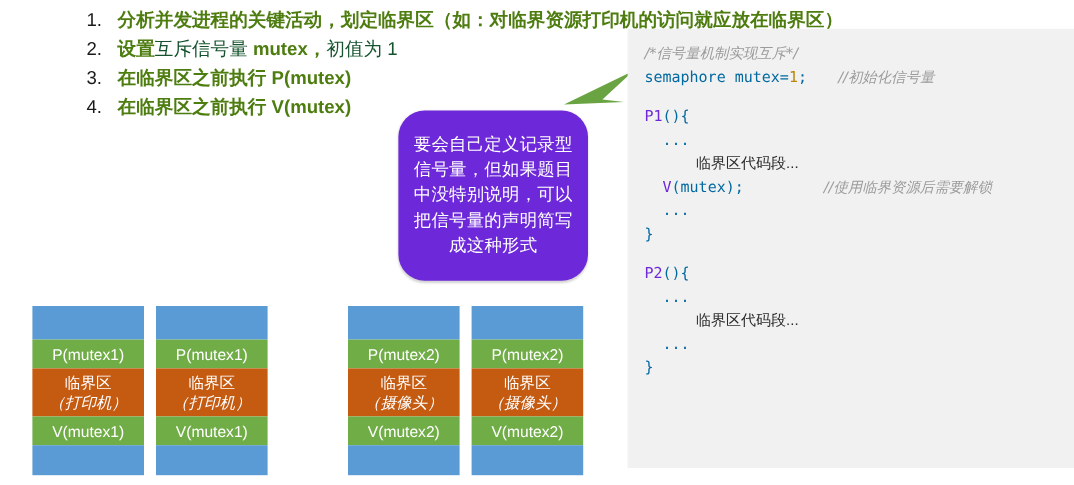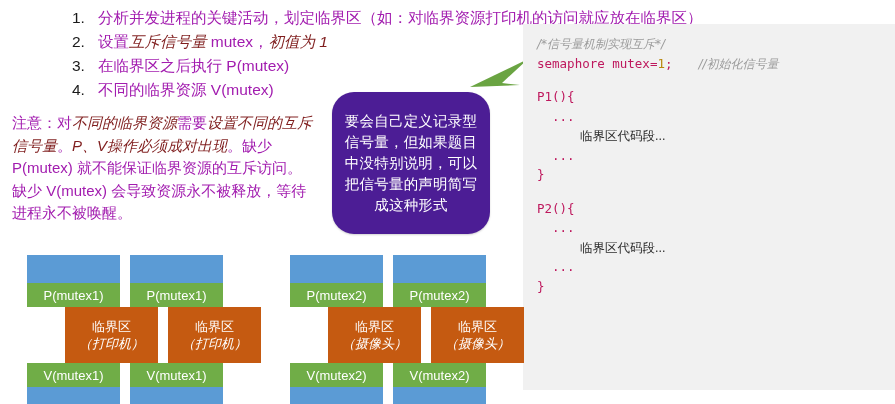--- a/index.html
+++ b/index.html
@@ -8,68 +8,68 @@
     font-family:"Liberation Sans","DejaVu Sans",sans-serif;
     position:relative;overflow:hidden;
   }
   .stage{position:absolute;left:0;top:0;width:895px;height:404px;}
 
   
   .numlist{position:absolute;left:72px;top:6px;width:455px;}
   .numrow{display:flex;align-items:flex-start;font-size:15.5px;line-height:24px;color:#1a1a1a;}
   .numrow .num{width:26px;flex:none;text-align:left;color:#1a1a1a;}
   .numrow .txt{flex:1;white-space:nowrap;}
-  .red{color:#7f1d1d;font-style:italic;}
-  .blk{color:#a21caf;}
+  .red{color:#14532d;}
+  .blk{color:#4d7c0f;font-weight:bold;}
 
   
   .note{position:absolute;left:12px;top:112px;width:300px;font-size:15px;line-height:22.5px;color:#1a1a1a;}
 
   
   .callout{
     position:absolute;left:332px;top:92px;width:158px;height:142px;
-    background:#4c1d95;border-radius:22px;
+    background:#6d28d9;border-radius:22px;
     box-shadow:0 1px 2px rgba(0,0,0,.18);
     display:flex;align-items:center;justify-content:center;
   }
   .callout .ctext{
     color:#ffffff;font-size:14.5px;line-height:21px;text-align:center;
     padding:0 9px;letter-spacing:.2px;
   }
   .tail{position:absolute;left:462px;top:57px;width:70px;height:48px;pointer-events:none;}
 
   
   .codepanel{
     position:absolute;left:523px;top:24px;width:372px;height:366px;
     background:#f1f1f1;
     font-family:"DejaVu Sans Mono","Liberation Mono",monospace;
     font-size:12.5px;line-height:19.5px;
     padding:10px 0 0 14px;box-sizing:border-box;color:#2b2b2b;
   }
   .cline{white-space:pre;height:19.5px;}
   .cline.blank{height:14px;}
   .cmt{color:#9b9b9b;font-style:italic;font-family:"DejaVu Sans","Liberation Sans",sans-serif;font-size:12px;}
-  .kw{color:#be185d;text-align:center;}
-  .fn{color:#be185d;}
+  .kw{color:#0369a1;text-align:center;}
+  .fn{color:#6d28d9;}
   .num0{color:#b8860b;}
   .cn{font-family:Liberation Sans, sans-serif;margin-left:28px;}
   .pad{display:inline-block;}
 
   
   .blocks{position:absolute;left:0;top:255px;width:520px;height:149px;}
   .pblock{position:absolute;top:0;width:93px;height:149px;border-radius:19px;}
   .seg{width:100%;box-sizing:border-box;text-align:center;color:#ffffff;
        font-size:13px;line-height:17px;display:flex;align-items:center;justify-content:center;
        flex-direction:column;}
   .seg.blue{background:#5b9bd5;}
   .seg.green{background:#70ad47;}
   .seg.crit{background:#c55a11;}
   .seg.s-top{height:28px;}
   .seg.s-p{height:24px;}
-  .seg.s-crit{height:56px;margin-left:38px;}
+  .seg.s-crit{height:40px;}
   .seg.s-v{height:24px;}
   .seg.s-bot{height:25px;}
   .seg .l1{display:block;}
   .seg .l2{display:block;font-style:italic;}
 </style>
 </head>
 <body>
 
 <div class="stage">
 
@@ -77,44 +77,44 @@
       <div class="numrow">
         <span class="num">1.</span>
         <span class="txt"><span class="blk">分析并发进程的关键活动，划定临界区（如：对临界资源打印机的访问就应放在临界区）</span></span>
       </div>
       <div class="numrow">
         <span class="num">2.</span>
         <span class="txt"><span class="blk">设置</span><span class="red">互斥信号量</span><span class="blk"> mutex，</span><span class="red">初值为 1</span></span>
       </div>
       <div class="numrow">
         <span class="num">3.</span>
-        <span class="txt"><span class="blk">在临界区之后执行 P(mutex)</span></span>
+        <span class="txt"><span class="blk">在临界区之前执行 P(mutex)</span></span>
       </div>
       <div class="numrow">
         <span class="num">4.</span>
-        <span class="txt"><span class="blk">不同的临界资源 V(mutex)</span></span>
+        <span class="txt"><span class="blk">在临界区之前执行 V(mutex)</span></span>
       </div>
     </div>
 
-  <div class="note" id="note"><span class="blk">注意：对</span><span class="red">不同的临界资源</span><span class="blk">需要</span><span class="red">设置不同的互斥信号量</span><span class="blk">。</span><span class="red">P、V操作必须成对出现</span><span class="blk">。缺少 P(mutex) 就不能保证临界资源的互斥访问。缺少 V(mutex) 会导致资源永不被释放，等待进程永不被唤醒。</span></div>
 
   <svg class="tail" viewBox="0 0 70 48">
     <path d="M8,30 L66,2 L40,26 L58,28 Z" fill="#6aa442"></path>
   </svg>
   <div class="callout">
     <div class="ctext">要会自己定义记录型信号量，但如果题目中没特别说明，可以把信号量的声明简写成这种形式</div>
   </div>
 
   <div class="codepanel" id="codepanel">
       <div class="cline"><span class="cmt">/*信号量机制实现互斥*/</span></div>
       <div class="cline"><span class="kw">semaphore mutex=</span><span class="num0">1</span><span class="kw">;</span><span class="pad" style="width:26px"></span><span class="cmt">//初始化信号量</span></div>
       <div class="cline blank"></div>
       <div class="cline"><span class="fn">P1</span><span class="kw">(){</span></div>
       <div class="cline"><span class="kw">  ...</span></div>
       <div class="cline"><span class="kw">  </span><span class="cn">临界区代码段...</span></div>
+      <div class="cline"><span class="kw">  </span><span class="fn">V</span><span class="kw">(mutex);</span><span class="pad" style="width:66.60000000000001px"></span><span class="cmt">//使用临界资源后需要解锁</span></div>
       <div class="cline"><span class="kw">  ...</span></div>
       <div class="cline"><span class="kw">}</span></div>
       <div class="cline blank"></div>
       <div class="cline"><span class="fn">P2</span><span class="kw">(){</span></div>
       <div class="cline"><span class="kw">  ...</span></div>
       <div class="cline"><span class="kw">  </span><span class="cn">临界区代码段...</span></div>
       <div class="cline"><span class="kw">  ...</span></div>
       <div class="cline"><span class="kw">}</span></div>
     </div>
 

